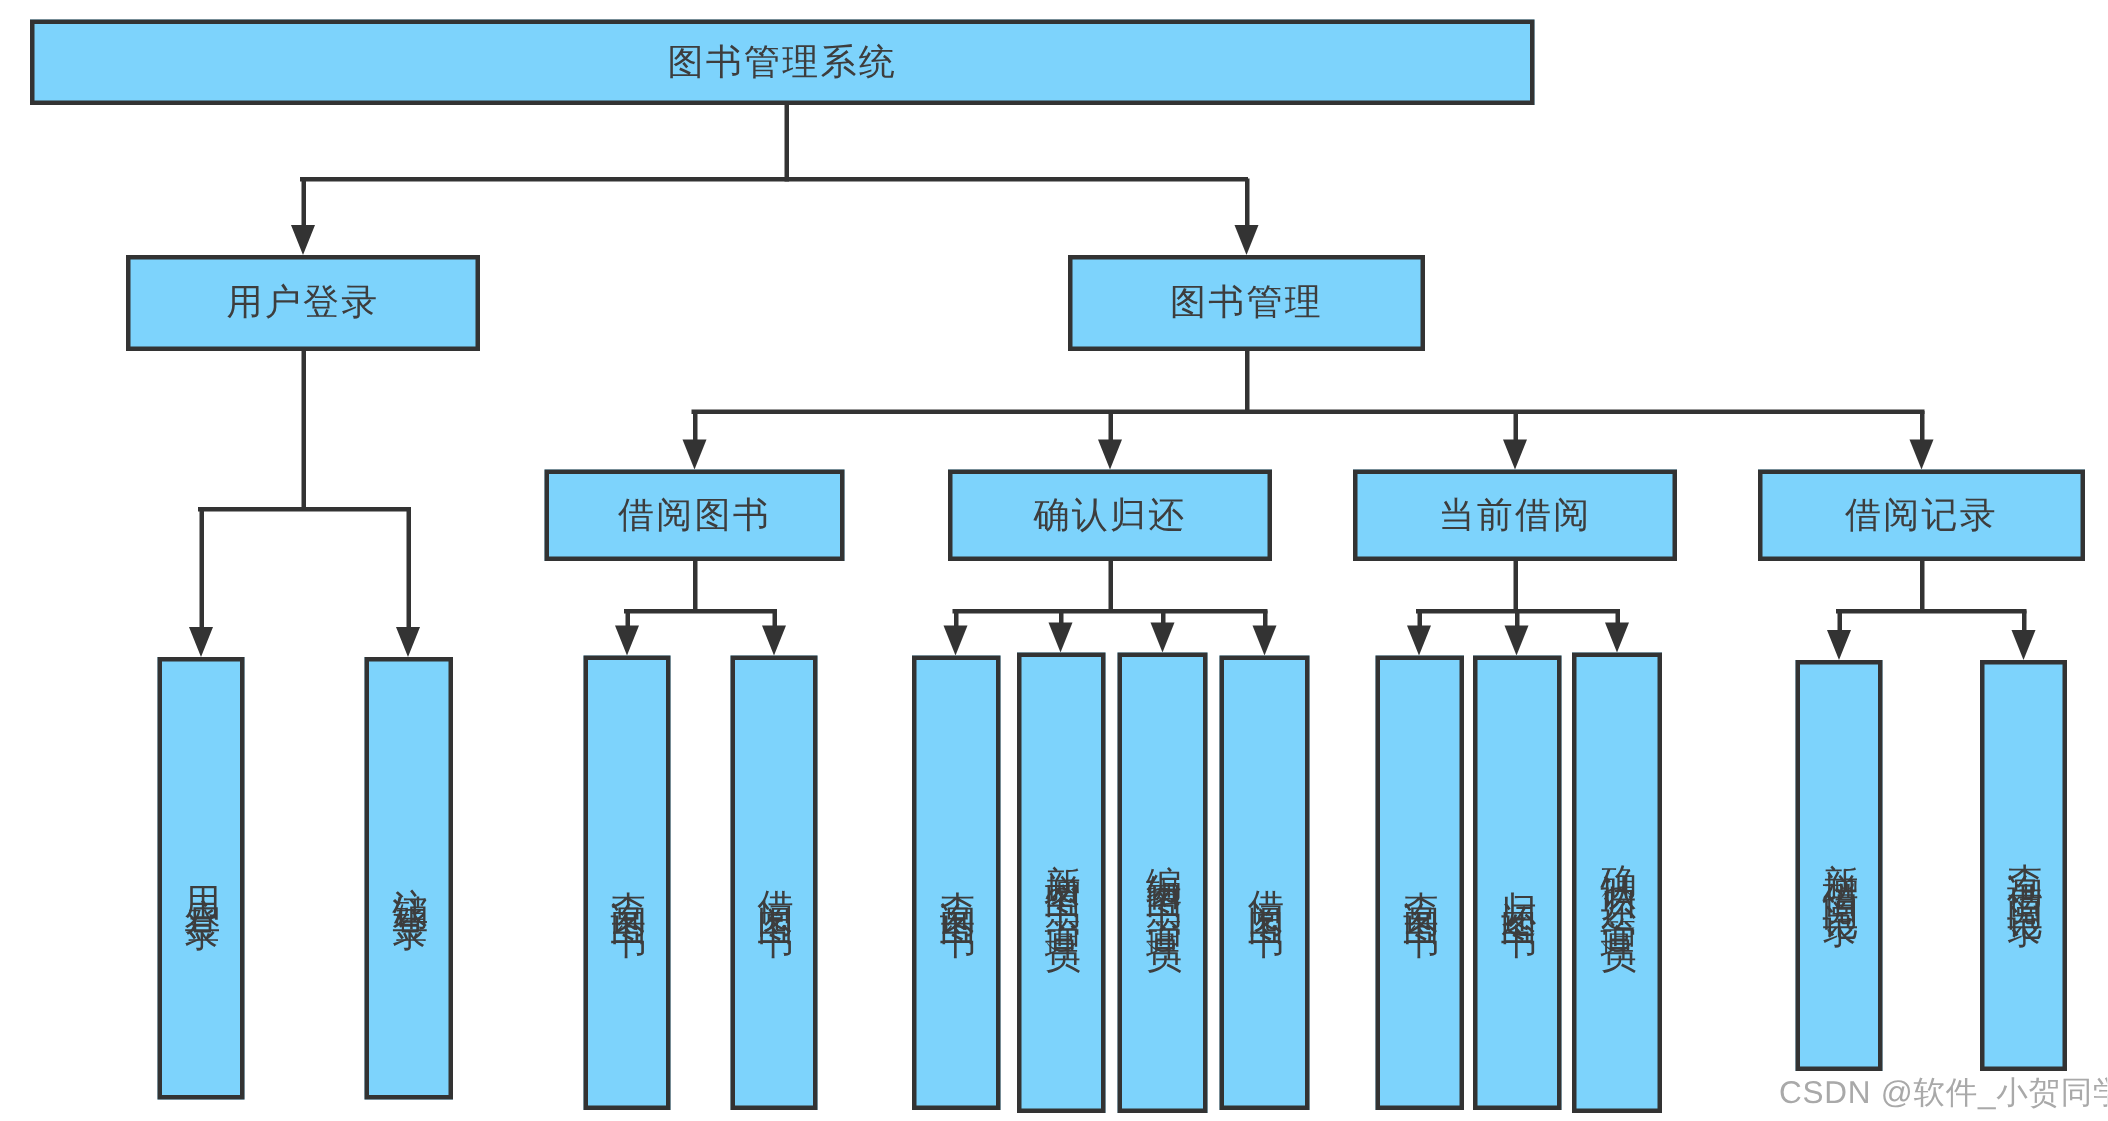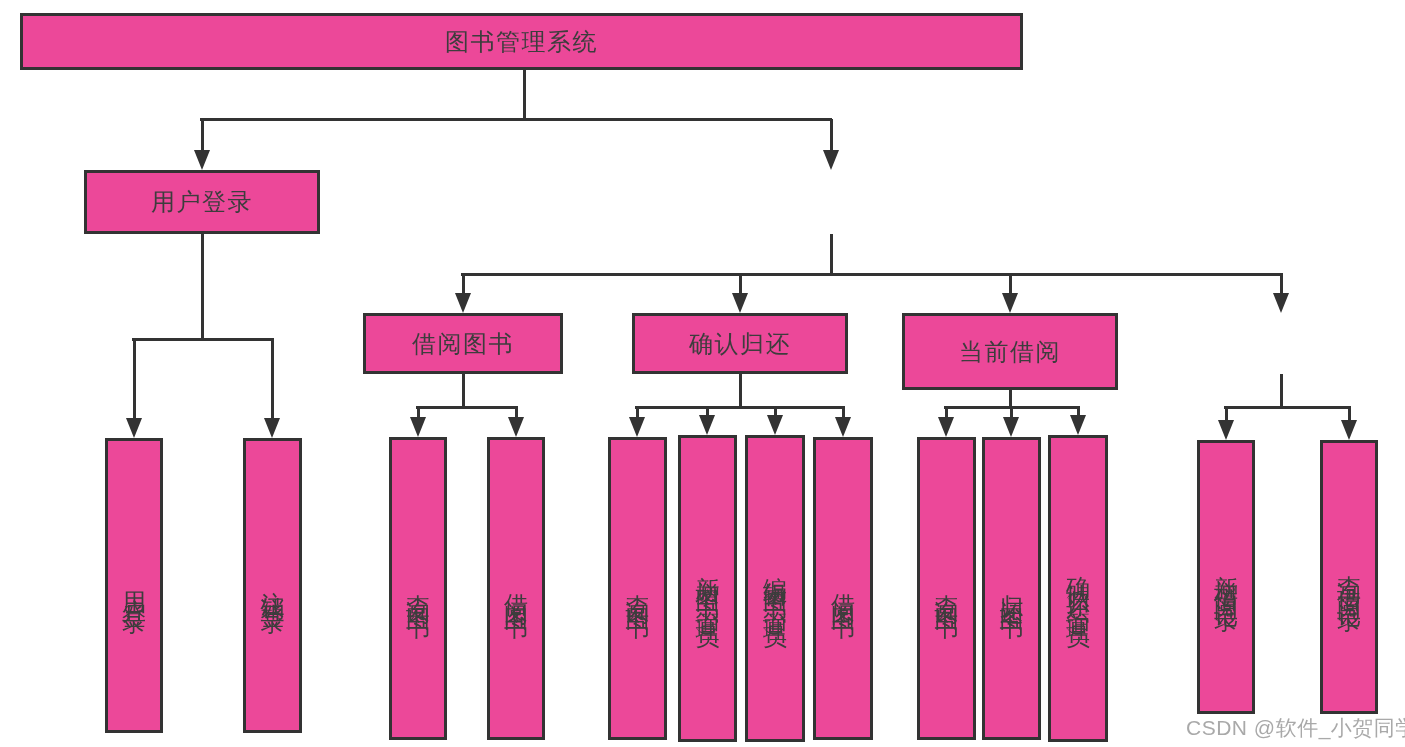--- a/index.html
+++ b/index.html
@@ -13,21 +13,21 @@
     width: 1405px;
     height: 747px;
     background: #ffffff;
     overflow: hidden;
     font-family: "Liberation Sans", "DejaVu Sans", sans-serif;
   }
   .node {
     position: absolute;
     box-sizing: border-box;
     border: 3px solid #333333;
-    background: #ec4899;
+    background: #7dd3fc;
     display: flex;
     align-items: center;
     justify-content: center;
     z-index: 3;
   }
   .node .label {
     color: #3d3d3d;
     font-size: 24px;
     letter-spacing: 1.5px;
     white-space: nowrap;
@@ -126,28 +126,34 @@
     <div class="arrow-stem" style="left: 1224.5px; top: 407px; height: 15px;"></div>
     <div class="arrow-head" style="left: 1218px; top: 420px;"></div>
     <div class="arrow-stem" style="left: 1347.5px; top: 407px; height: 15px;"></div>
     <div class="arrow-head" style="left: 1341px; top: 420px;"></div>
     <div class="node h" style="left: 20px; top: 13px; width: 1003px; height: 57px;">
       <span class="label">图书管理系统</span>
     </div>
     <div class="node h" style="left: 84px; top: 170px; width: 236px; height: 64px;">
       <span class="label">用户登录</span>
     </div>
+    <div class="node h" style="left: 712px; top: 170px; width: 238px; height: 64px;">
+      <span class="label">图书管理</span>
+    </div>
     <div class="node h" style="left: 363px; top: 313px; width: 200px; height: 61px;">
       <span class="label">借阅图书</span>
     </div>
     <div class="node h" style="left: 632px; top: 313px; width: 216px; height: 61px;">
       <span class="label">确认归还</span>
     </div>
-    <div class="node h" style="left: 902px; top: 313px; width: 216px; height: 77px;">
+    <div class="node h" style="left: 902px; top: 313px; width: 216px; height: 61px;">
       <span class="label">当前借阅</span>
+    </div>
+    <div class="node h" style="left: 1172px; top: 313px; width: 218px; height: 61px;">
+      <span class="label">借阅记录</span>
     </div>
     <div class="node v" style="left: 105px; top: 438px; width: 58px; height: 295px;">
       <span class="label">用户登录</span>
     </div>
     <div class="node v" style="left: 243px; top: 438px; width: 59px; height: 295px;">
       <span class="label">注销登录</span>
     </div>
     <div class="node v" style="left: 389px; top: 437px; width: 58px; height: 303px;">
       <span class="label">查询图书</span>
     </div>

